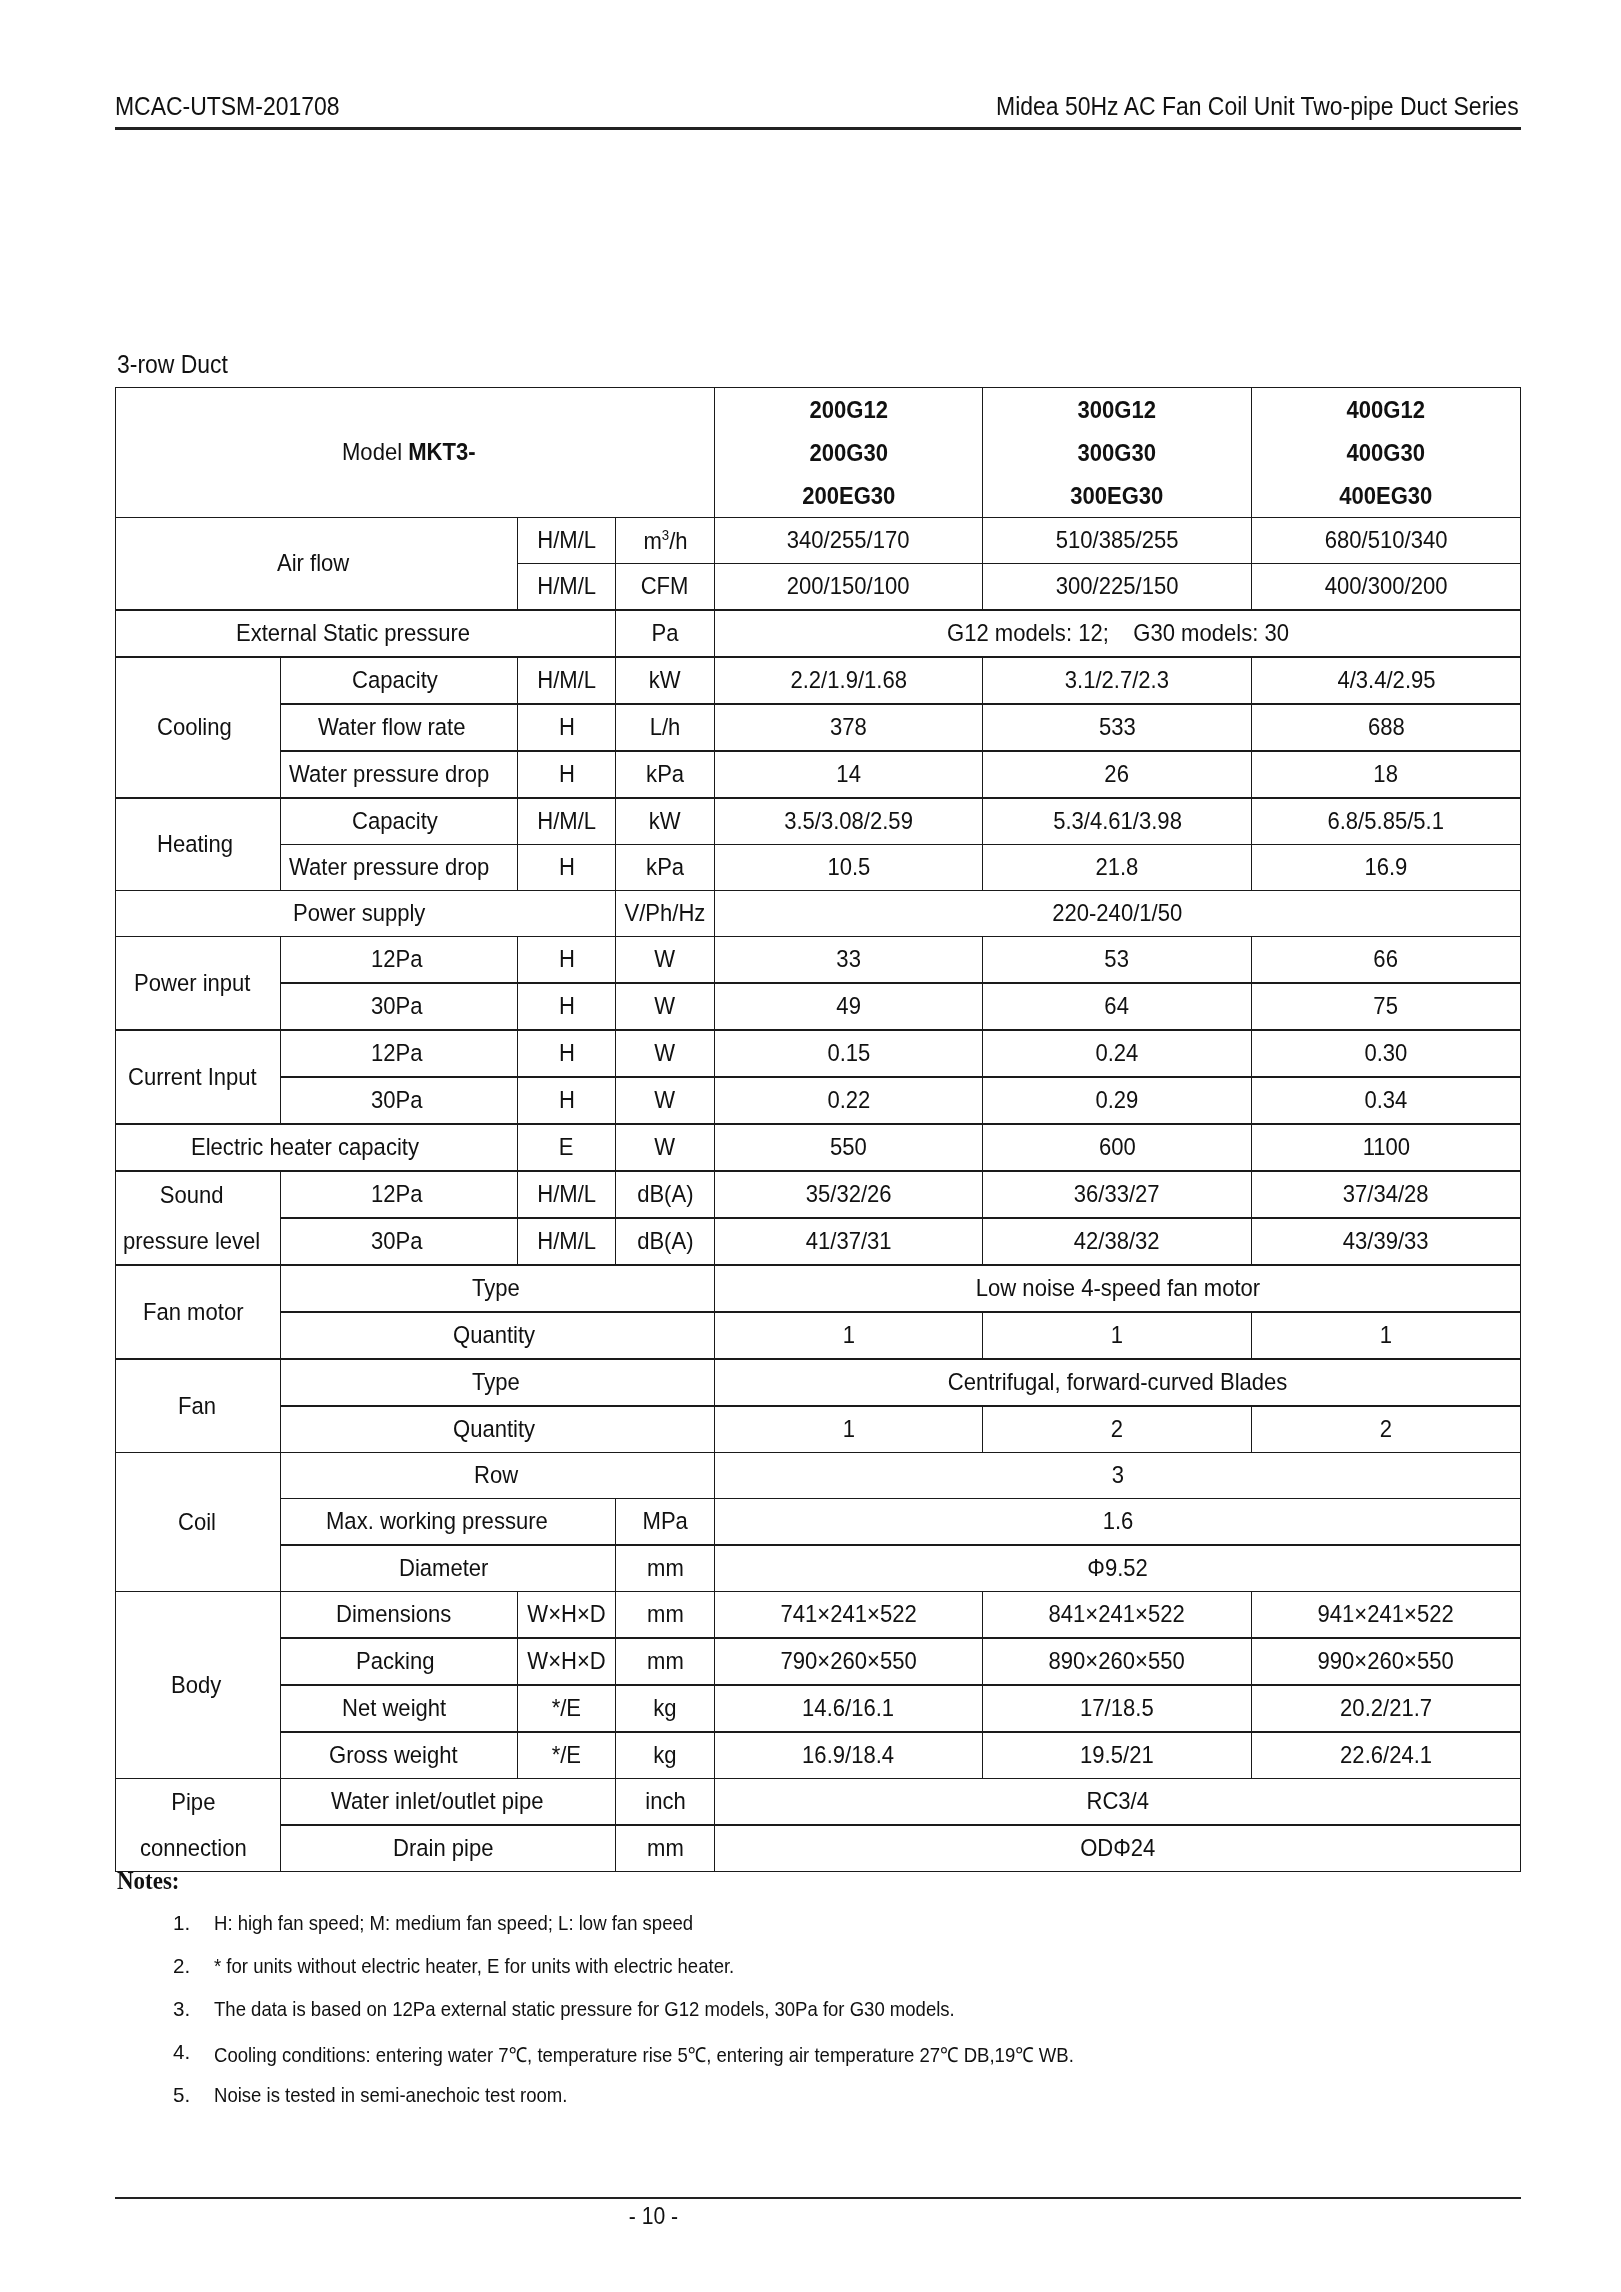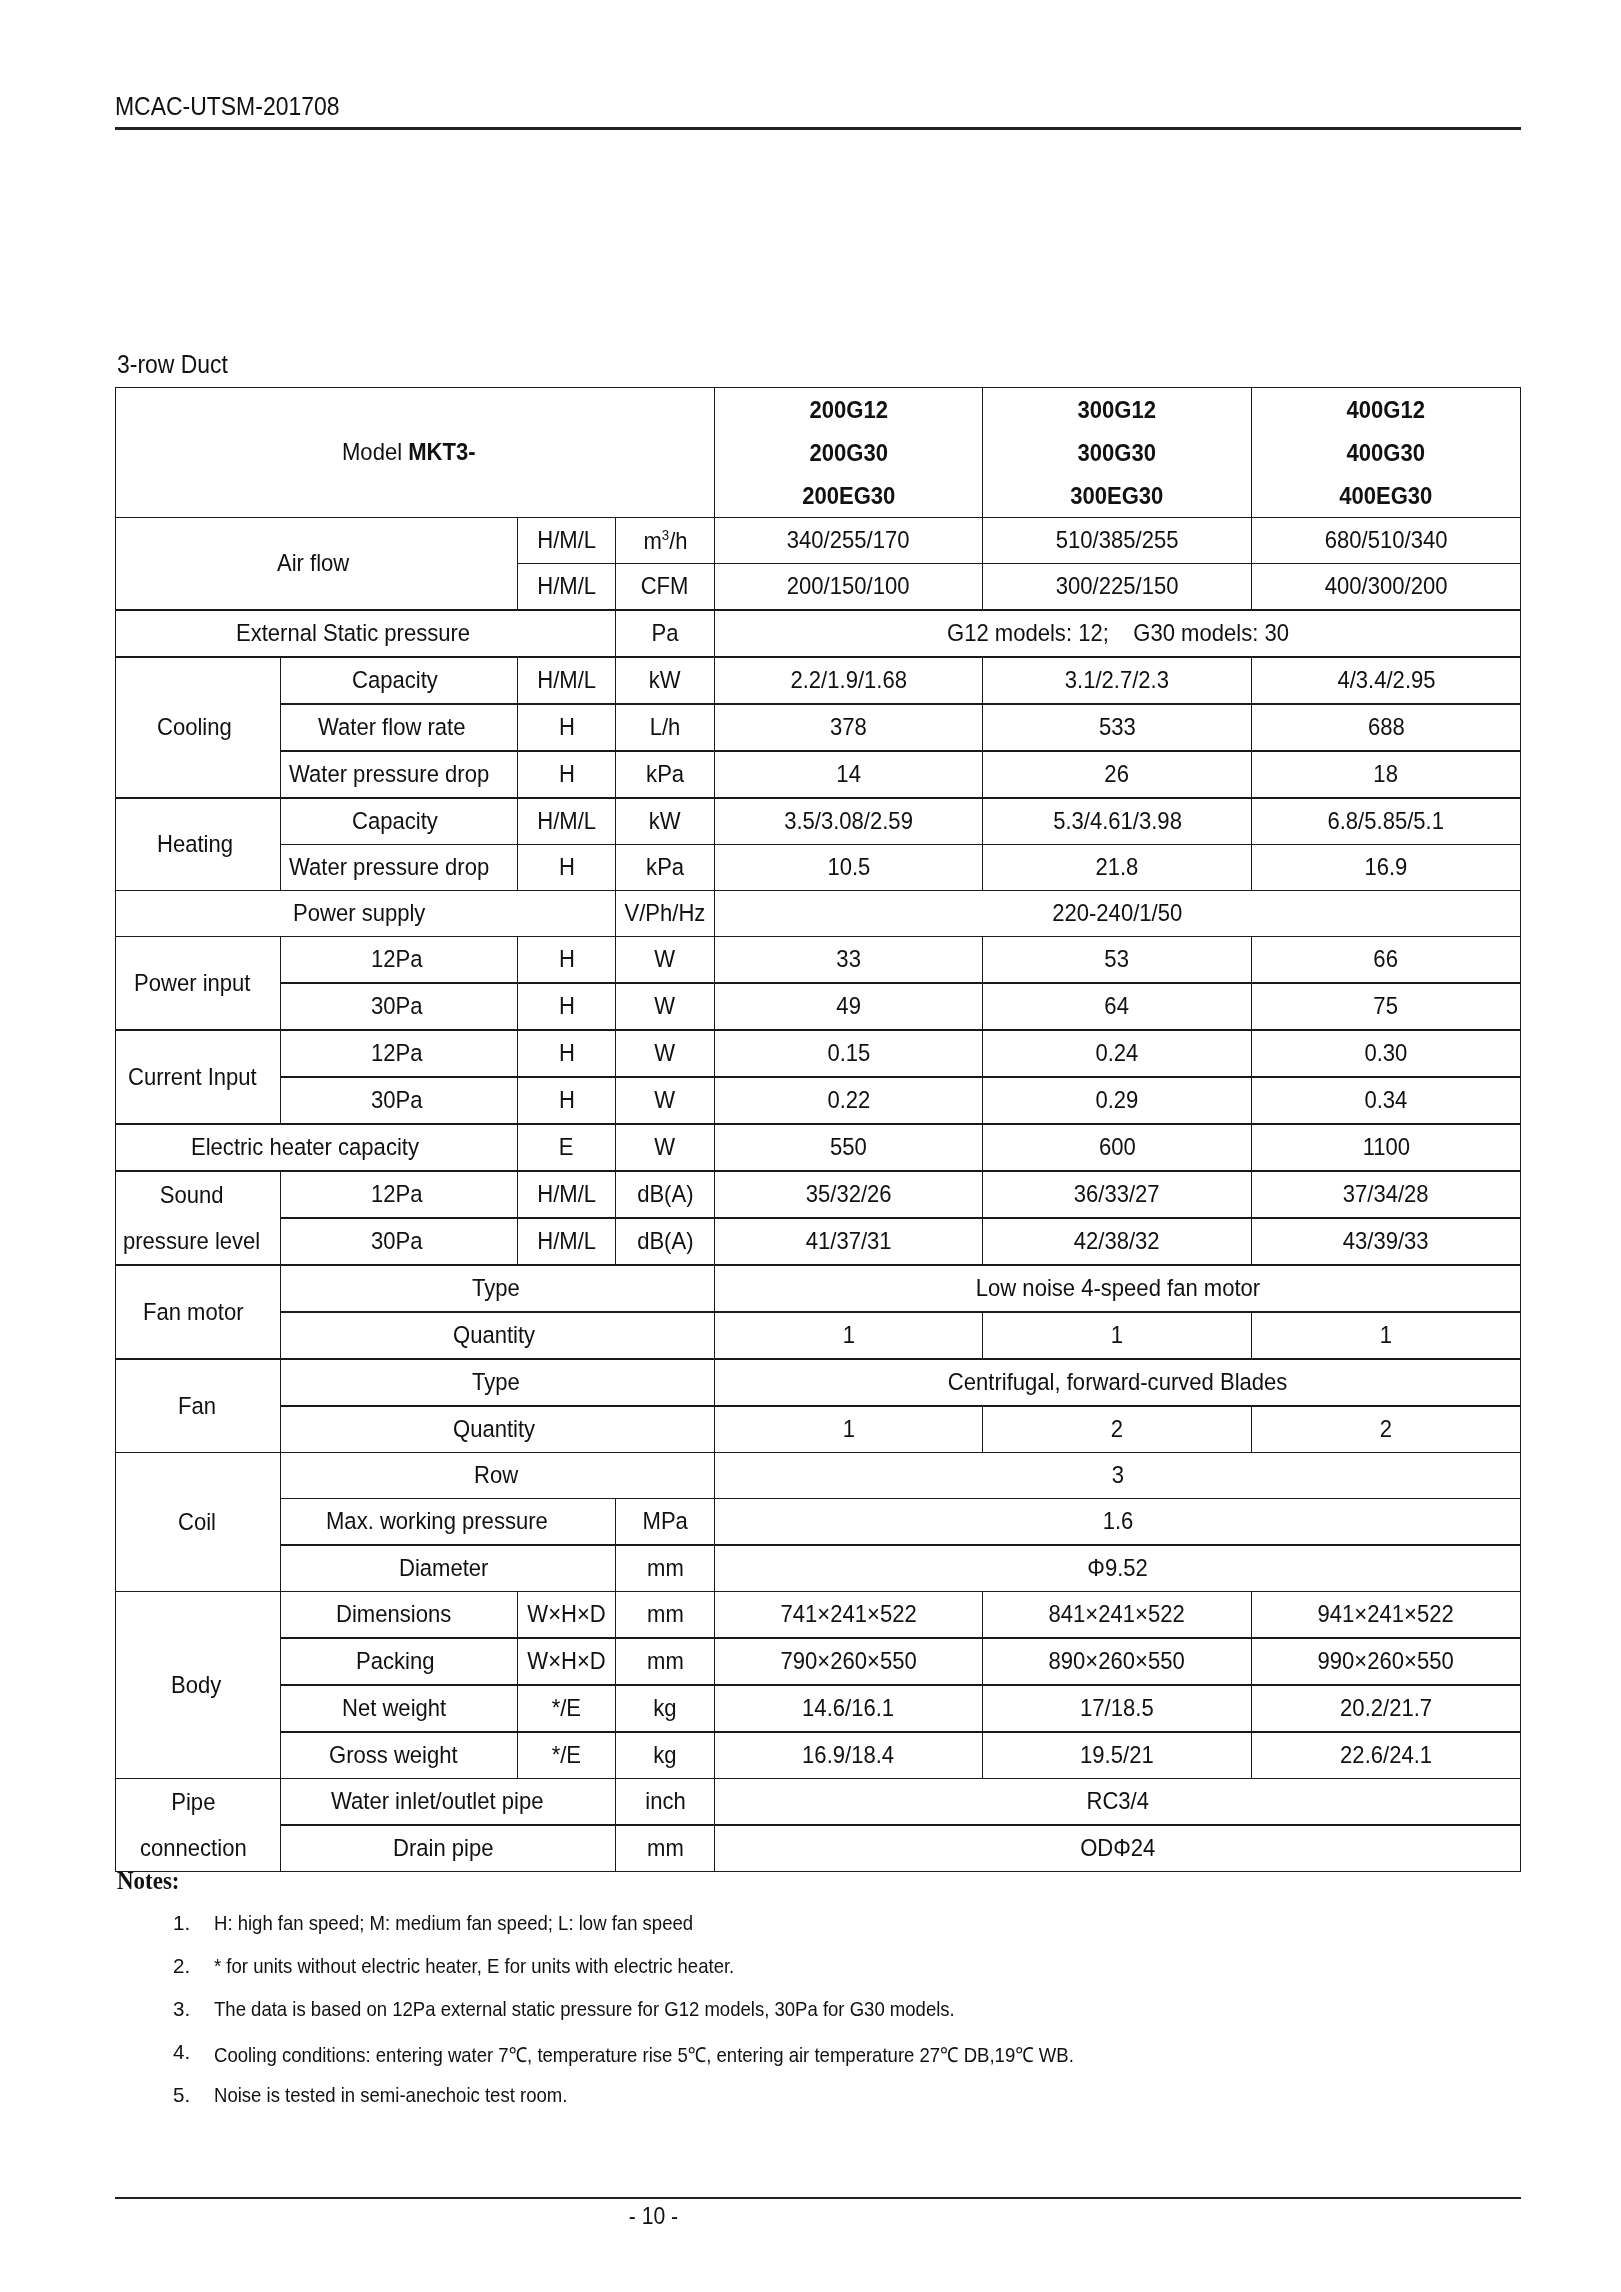--- a/index.html
+++ b/index.html
@@ -26,20 +26,21 @@
   .note .num { position: absolute; left: 0; top: 5.9px; }
   .note .txt { position: absolute; left: 41px; top: 5.9px; }
   .footer-rule { position: absolute; left: 115px; top: 2197px; width: 1406px; height: 2px; background: #222; }
   .page-num { position: absolute; left: 0; width: 1307px; top: 2203px; text-align: center; font-size: 23.5px; }
 </style>
 </head>
 <body>
 
 <div class="header">
   <span class="left cond-l">MCAC-UTSM-201708</span>
+  <span class="right"><span class="cond" style="transform-origin:right center">Midea 50Hz AC Fan Coil Unit Two-pipe Duct Series</span></span>
 </div>
 <div class="header-rule"></div>
 
 <div class="section-title"><span class="cond-l">3-row Duct</span></div>
 
 <table class="spec">
   <colgroup>
     <col style="width:165px">
       <col style="width:237px">
       <col style="width:98px">

